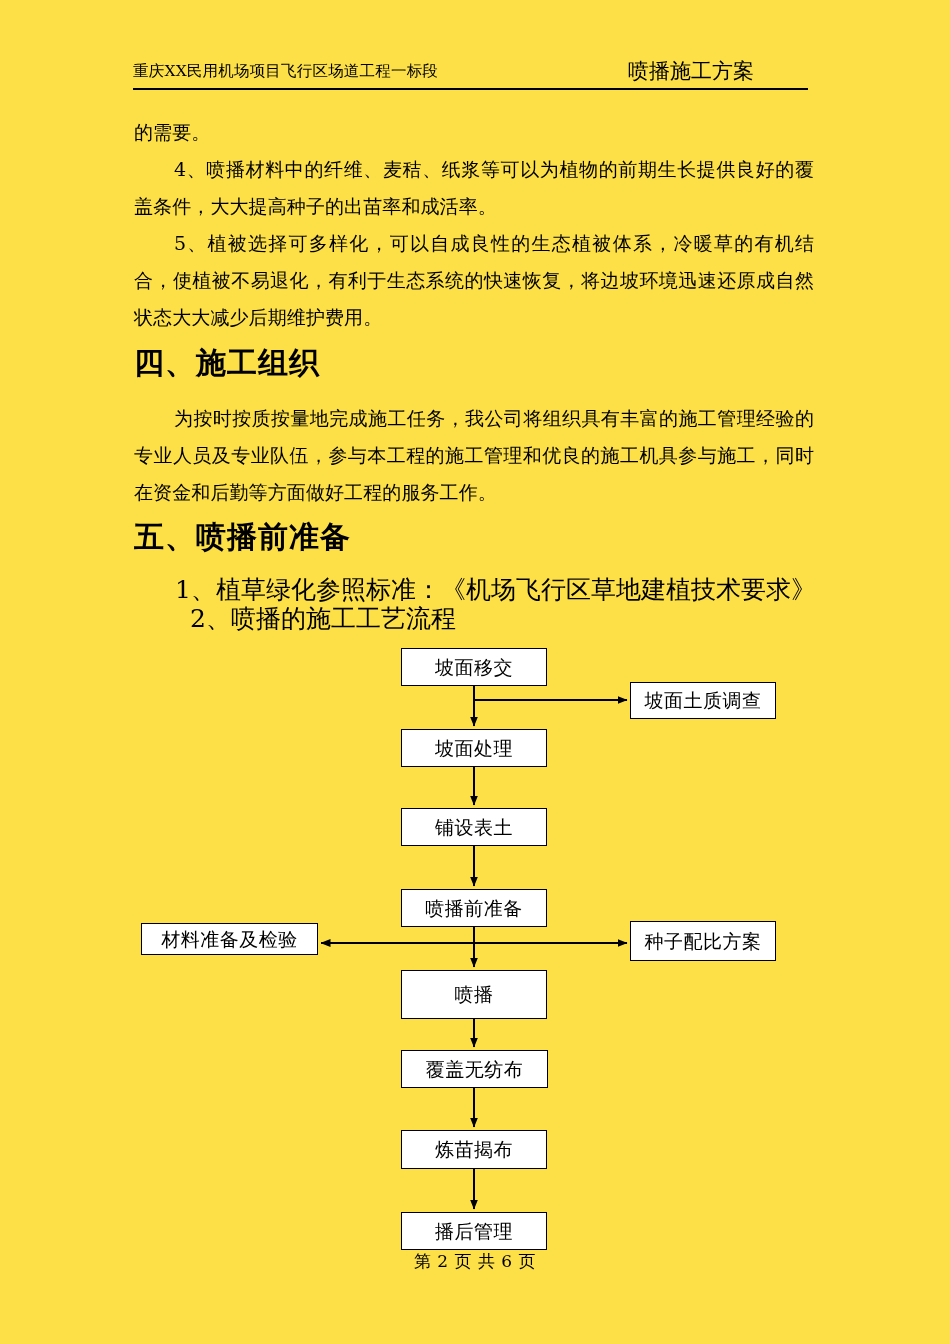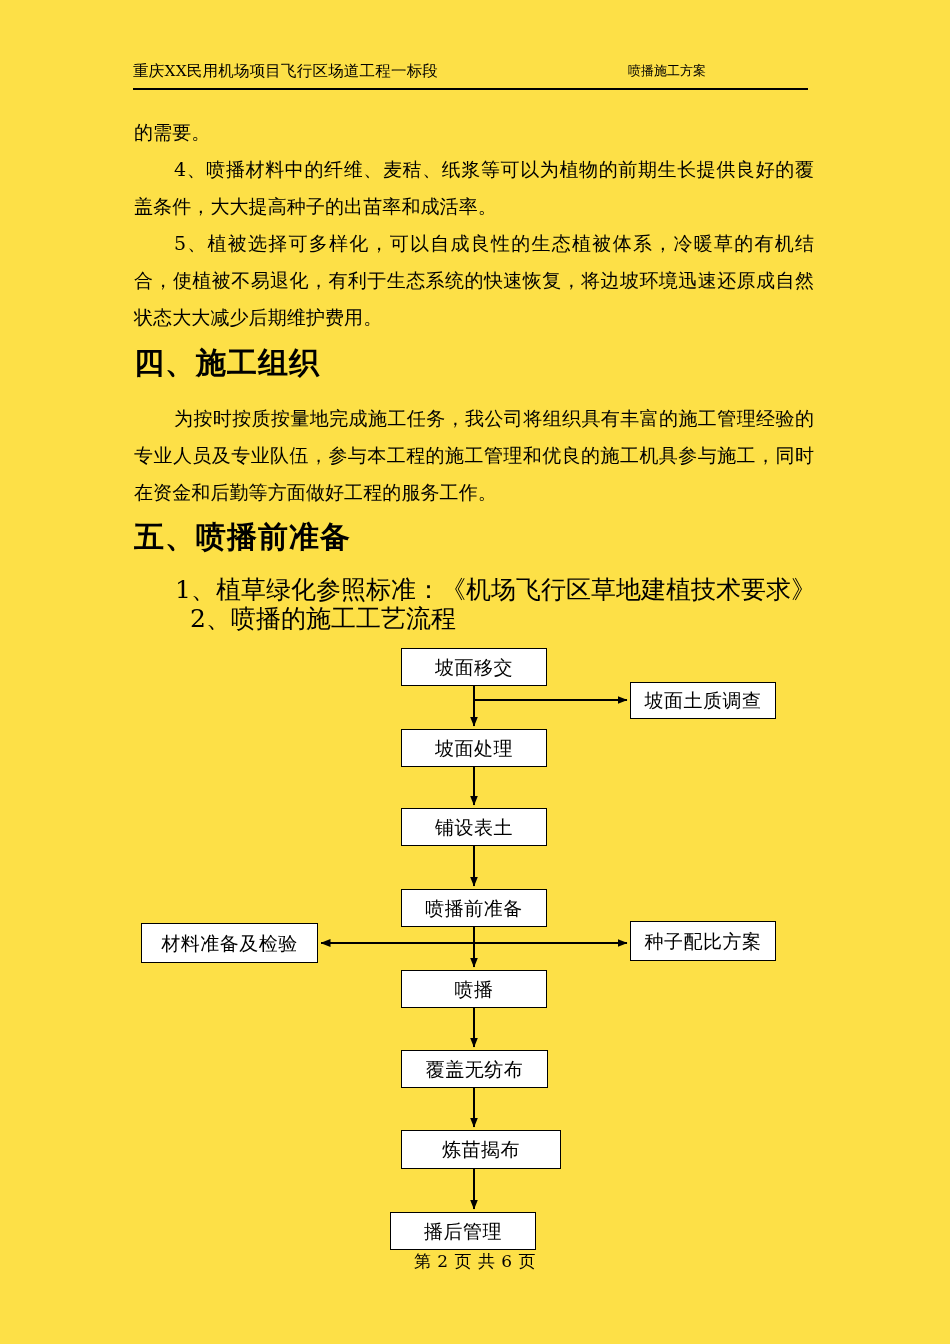--- a/index.html
+++ b/index.html
@@ -35,21 +35,21 @@
     top: 0;
     font-size: 15.5px;
     line-height: 22px;
     letter-spacing: 0.2px;
     white-space: nowrap;
   }
   .header-right {
     position: absolute;
     left: 495px;
     top: 0;
-    font-size: 13px;
+    font-size: 21px;
     line-height: 22px;
     white-space: nowrap;
   }
 
   
   .body-block {
     position: absolute;
     left: 134px;
     width: 680px;
   }
@@ -177,22 +177,22 @@
 
       <line x1="474" y1="1169" x2="474" y2="1209" marker-end="url(#ah)"></line>
     </g>
   </svg>
 
   <div class="node" style="left:401px;  top:648px;  width:146px; height:38px;">坡面移交</div>
   <div class="node" style="left:630px;  top:682px;  width:146px; height:37px;">坡面土质调查</div>
   <div class="node" style="left:401px;  top:729px;  width:146px; height:38px;">坡面处理</div>
   <div class="node" style="left:401px;  top:808px;  width:146px; height:38px;">铺设表土</div>
   <div class="node" style="left:401px;  top:889px;  width:146px; height:38px;">喷播前准备</div>
-  <div class="node" style="left:141px;  top:923px;  width:177px; height:40px;">材料准备及检验</div>
+  <div class="node" style="left:141px;  top:923px;  width:177px; height:32px;">材料准备及检验</div>
   <div class="node" style="left:630px;  top:921px;  width:146px; height:40px;">种子配比方案</div>
-  <div class="node" style="left:401px;  top:970px;  width:146px; height:38px;">喷播</div>
+  <div class="node" style="left:401px;  top:970px;  width:146px; height:49px;">喷播</div>
   <div class="node" style="left:401px;  top:1050px; width:147px; height:38px;">覆盖无纺布</div>
-  <div class="node" style="left:401px;  top:1130px; width:160px; height:39px;">炼苗揭布</div>
-  <div class="node" style="left:390px;  top:1212px; width:146px; height:38px;">播后管理</div>
+  <div class="node" style="left:401px;  top:1130px; width:146px; height:39px;">炼苗揭布</div>
+  <div class="node" style="left:401px;  top:1212px; width:146px; height:38px;">播后管理</div>
 
   <div class="page-footer">第 2 页  共 6 页</div>
 
 </div>
 
 </body></html>

